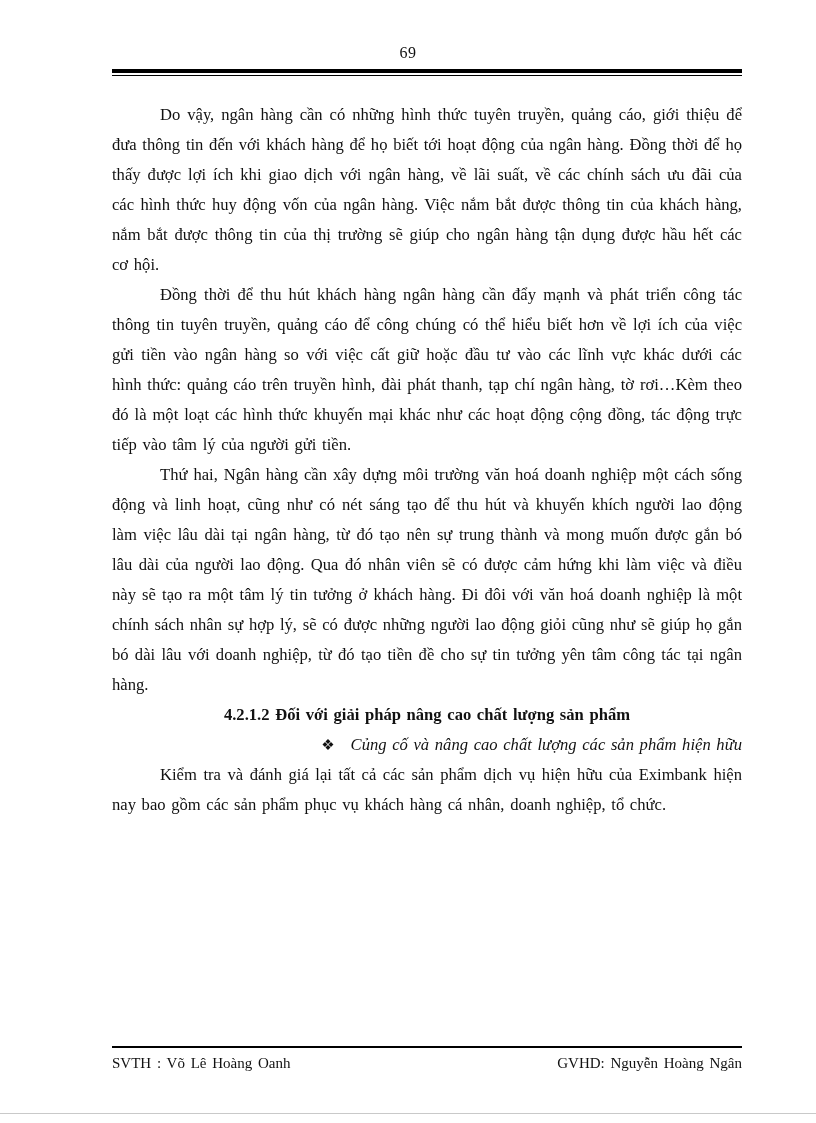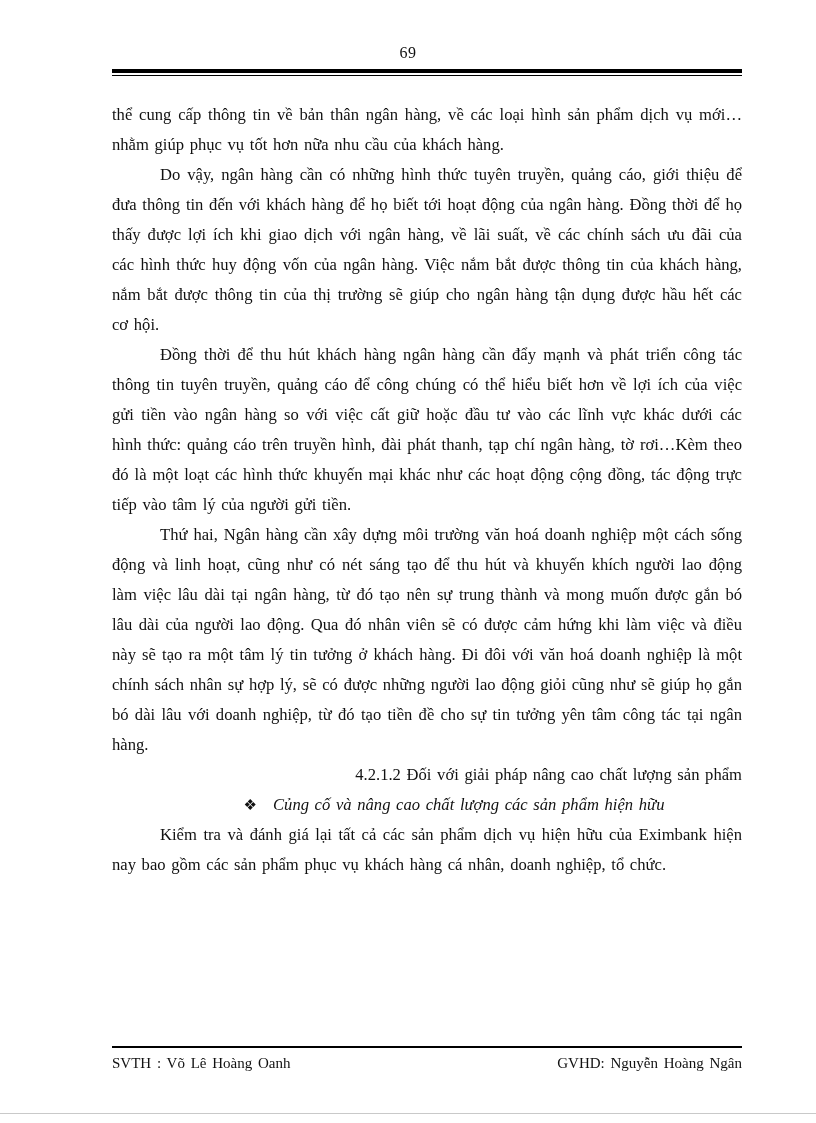--- a/index.html
+++ b/index.html
@@ -33,26 +33,26 @@
     font-size: 16.6px;
     line-height: 30px;
     text-align: justify;
     word-spacing: 1.5px;
   }
   .content p {
     margin: 0;
   }
   .para-indent { text-indent: 48px; }
   .heading {
-    font-weight: normal;
-    text-align: right;
+    font-weight: bold;
+    text-align: center;
   }
   .bullet-line {
     padding-left: 54px;
-    text-align: center;
+    text-align: right;
     font-style: italic;
   }
   .bullet-marker {
     font-style: normal;
     display: inline-block;
     margin-right: 16px;
     font-size: 15px;
   }
   .footer-rule {
     position: absolute;
@@ -86,21 +86,20 @@
 
   <div class="page-number">69</div>
 
   <div class="rule-wrap">
     <div class="rule-thick"></div>
     <div class="rule-thin"></div>
   </div>
 
   <div class="content">
 
-    <p>thể cung cấp thông tin về bản thân ngân hàng, về các loại hình sản phẩm dịch vụ mới…nhằm giúp phục vụ tốt hơn nữa nhu cầu của khách hàng.</p>
 
     <p class="para-indent">Do vậy, ngân hàng cần có những hình thức tuyên truyền, quảng cáo, giới thiệu để đưa thông tin đến với khách hàng để họ biết tới hoạt động của ngân hàng. Đồng thời để họ thấy được lợi ích khi giao dịch với ngân hàng, về lãi suất, về các chính sách ưu đãi của các hình thức huy động vốn của ngân hàng. Việc nắm bắt được thông tin của khách hàng, nắm bắt được thông tin của thị trường sẽ giúp cho ngân hàng tận dụng được hầu hết các cơ hội.</p>
 
 
     <p class="para-indent">Đồng thời để thu hút khách hàng ngân hàng cần đẩy mạnh và phát triển công tác thông tin tuyên truyền, quảng cáo để công chúng có thể hiểu biết hơn về lợi ích của việc gửi tiền vào ngân hàng so với việc cất giữ hoặc đầu tư vào các lĩnh vực khác dưới các hình thức: quảng cáo trên truyền hình, đài phát thanh, tạp chí ngân hàng, tờ rơi…Kèm theo đó là một loạt các hình thức khuyến mại khác như các hoạt động cộng đồng, tác động trực tiếp vào tâm lý của người gửi tiền.</p>
 
     <p class="para-indent">Thứ hai, Ngân hàng cần xây dựng môi trường văn hoá doanh nghiệp một cách sống động và linh hoạt, cũng như có nét sáng tạo để thu hút và khuyến khích người lao động làm việc lâu dài tại ngân hàng, từ đó tạo nên sự trung thành và mong muốn được gắn bó lâu dài của người lao động. Qua đó nhân viên sẽ có được cảm hứng khi làm việc và điều này sẽ tạo ra một tâm lý tin tưởng ở khách hàng. Đi đôi với văn hoá doanh nghiệp là một chính sách nhân sự hợp lý, sẽ có được những người lao động giỏi cũng như sẽ giúp họ gắn bó dài lâu với doanh nghiệp, từ đó tạo tiền đề cho sự tin tưởng yên tâm công tác tại ngân hàng.</p>
 
     <p class="heading">4.2.1.2 Đối với giải pháp  nâng cao chất lượng sản phẩm</p>
 

